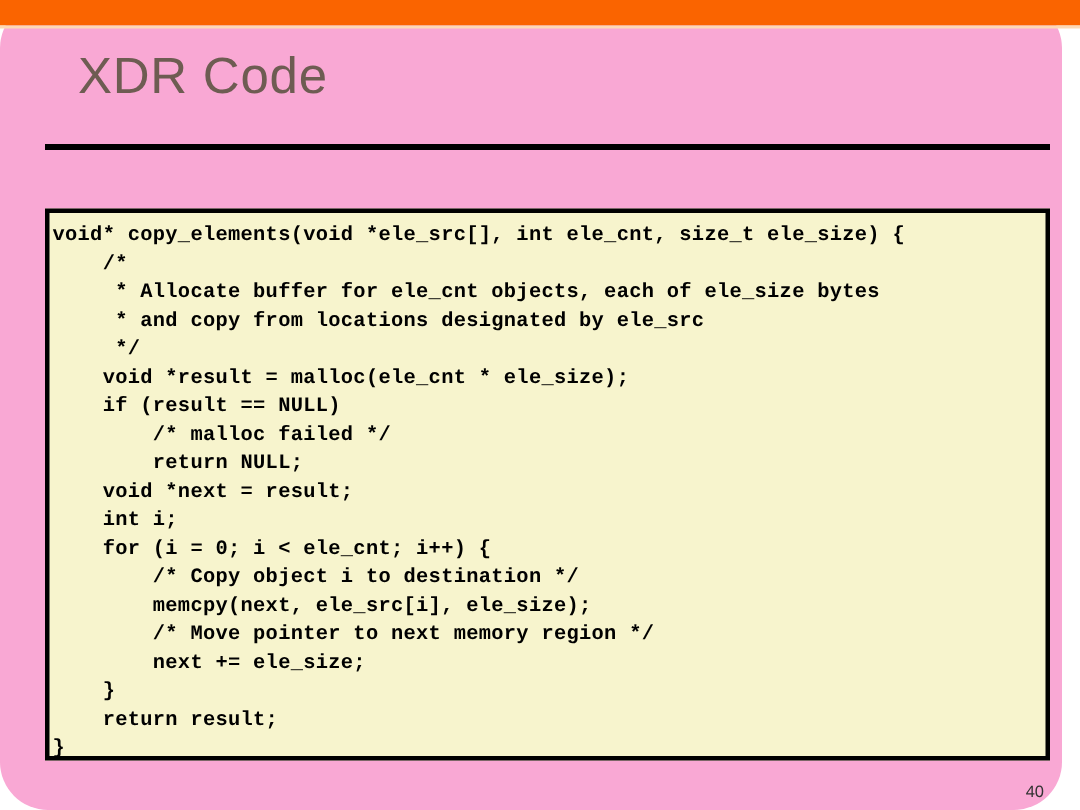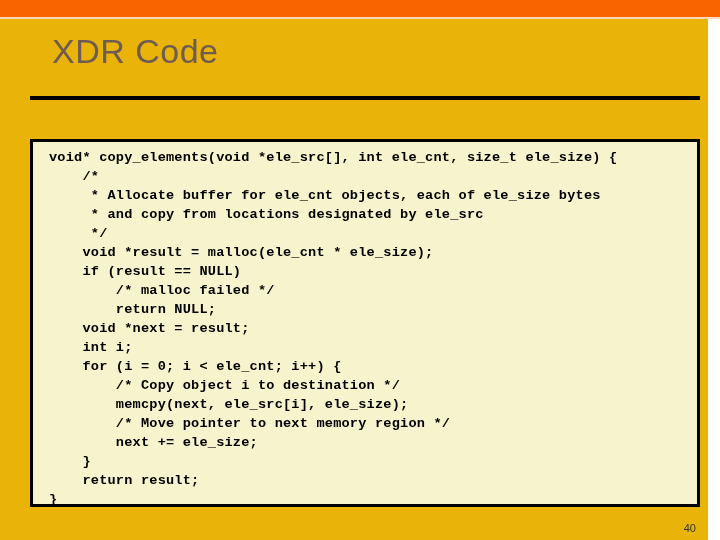--- a/index.html
+++ b/index.html
@@ -12,21 +12,22 @@
     background: #ffffff;
     font-family: "Liberation Sans", sans-serif;
     overflow: hidden;
     position: relative;
   }
   .slide {
     position: absolute;
     inset: 0;
     width: 708px;
     height: 540px;
-    background: #eab308;
+    background: #f9a8d4;
+    border-radius: 32px;
   }
   .top-bar {
     position: absolute;
     top: 0;
     left: 0;
     width: 720px;
     height: 17px;
     background: #fa6400;
   }
   .top-bar-shadow {
@@ -62,21 +63,21 @@
     top: 139px;
     width: 670px;
     height: 368px;
     background: #f7f4cd;
     border: 3px solid #000000;
     box-sizing: border-box;
     overflow: hidden;
   }
   .code-pre {
     margin: 0;
-    padding: 6px 0 0 16px;
+    padding: 6px 0 0 2px;
     font-family: "Liberation Mono", "DejaVu Sans Mono", monospace;
     font-size: 13.6px;
     font-weight: bold;
     line-height: 19px;
     color: #000000;
     white-space: pre;
     letter-spacing: 0.2px;
   }
   .slide-number {
     position: absolute;

